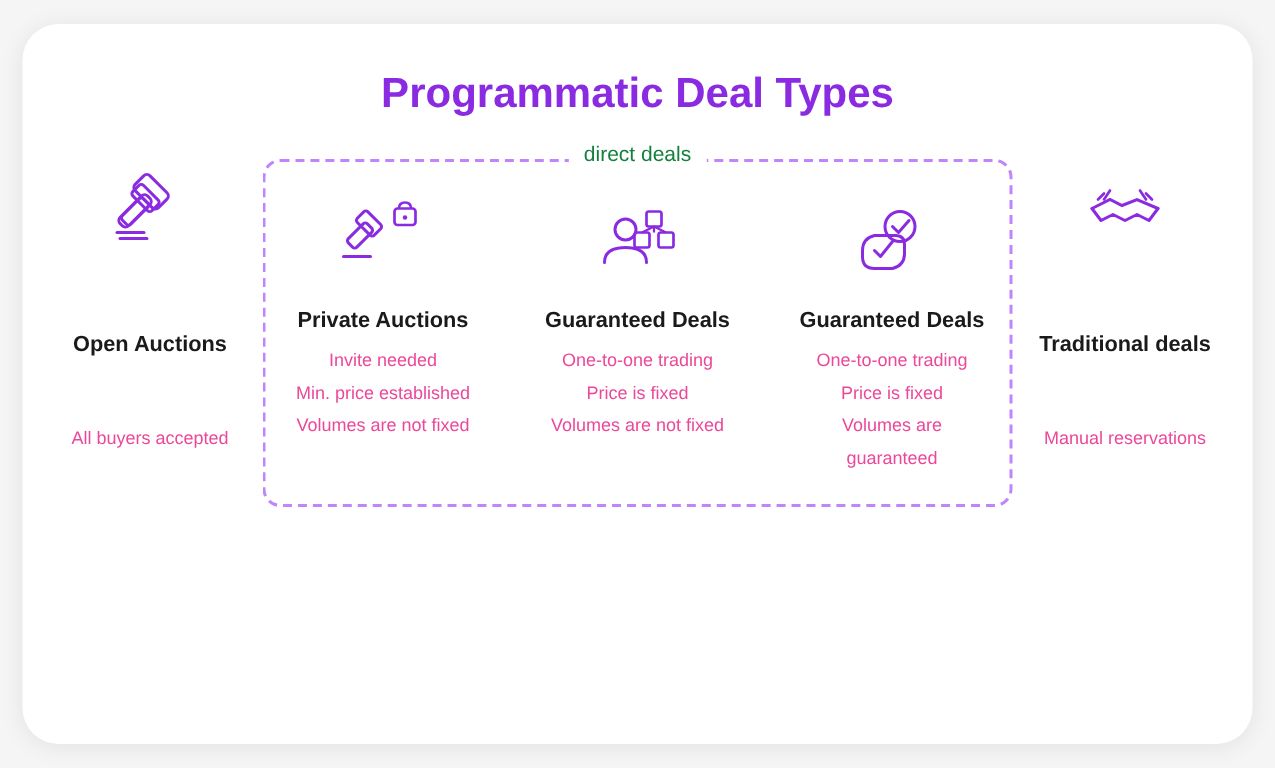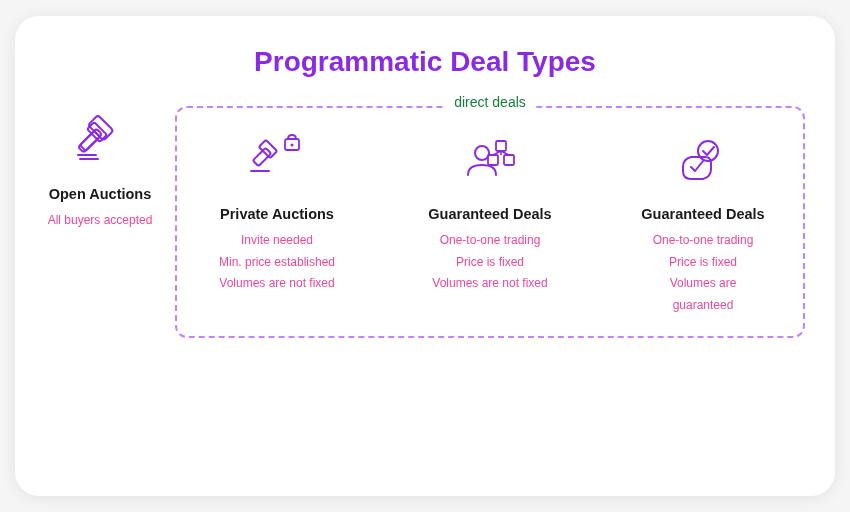--- a/index.html
+++ b/index.html
@@ -76,20 +76,21 @@
       width: 140px;
       padding: 0 6px;
     }
     .deal-item-outer {
       display: flex;
       flex-direction: column;
       align-items: center;
       text-align: center;
       width: 130px;
       padding: 0 6px;
+      gap: 36px;
     }
     .icon-area {
       width: 70px;
       height: 70px;
       display: flex;
       align-items: center;
       justify-content: center;
       margin-bottom: 10px;
     }
     .icon-area svg {
@@ -193,15 +194,31 @@
           </div>
           <div class="deal-title">Guaranteed Deals</div>
           <div class="deal-desc">
             One-to-one trading<br>Price is fixed<br>Volumes are guaranteed
           </div>
         </div>
 
       </div>
     </div>
 
+    <div class="deal-item-outer">
+      <div class="icon-area">
+        <svg viewBox="0 0 60 60" fill="none" xmlns="http://www.w3.org/2000/svg">
+
+          <path d="M8 28 L20 22 L28 26 L38 22 L52 28" stroke="#8a2be2" stroke-width="2" stroke-linecap="round" fill="none"></path>
+          <path d="M8 28 L14 36 L22 32 L30 36 L38 32 L46 36 L52 28" stroke="#8a2be2" stroke-width="2" stroke-linecap="round" stroke-linejoin="round" fill="none"></path>
+
+          <line x1="16" y1="18" x2="12" y2="22" stroke="#8a2be2" stroke-width="1.8" stroke-linecap="round"></line>
+          <line x1="20" y1="16" x2="16" y2="22" stroke="#8a2be2" stroke-width="1.8" stroke-linecap="round"></line>
+          <line x1="44" y1="18" x2="48" y2="22" stroke="#8a2be2" stroke-width="1.8" stroke-linecap="round"></line>
+          <line x1="40" y1="16" x2="44" y2="22" stroke="#8a2be2" stroke-width="1.8" stroke-linecap="round"></line>
+        </svg>
+      </div>
+      <div class="deal-title">Traditional deals</div>
+      <div class="deal-desc">Manual reservations</div>
+    </div>
 
   </div>
 </div>
 
 </body></html>

